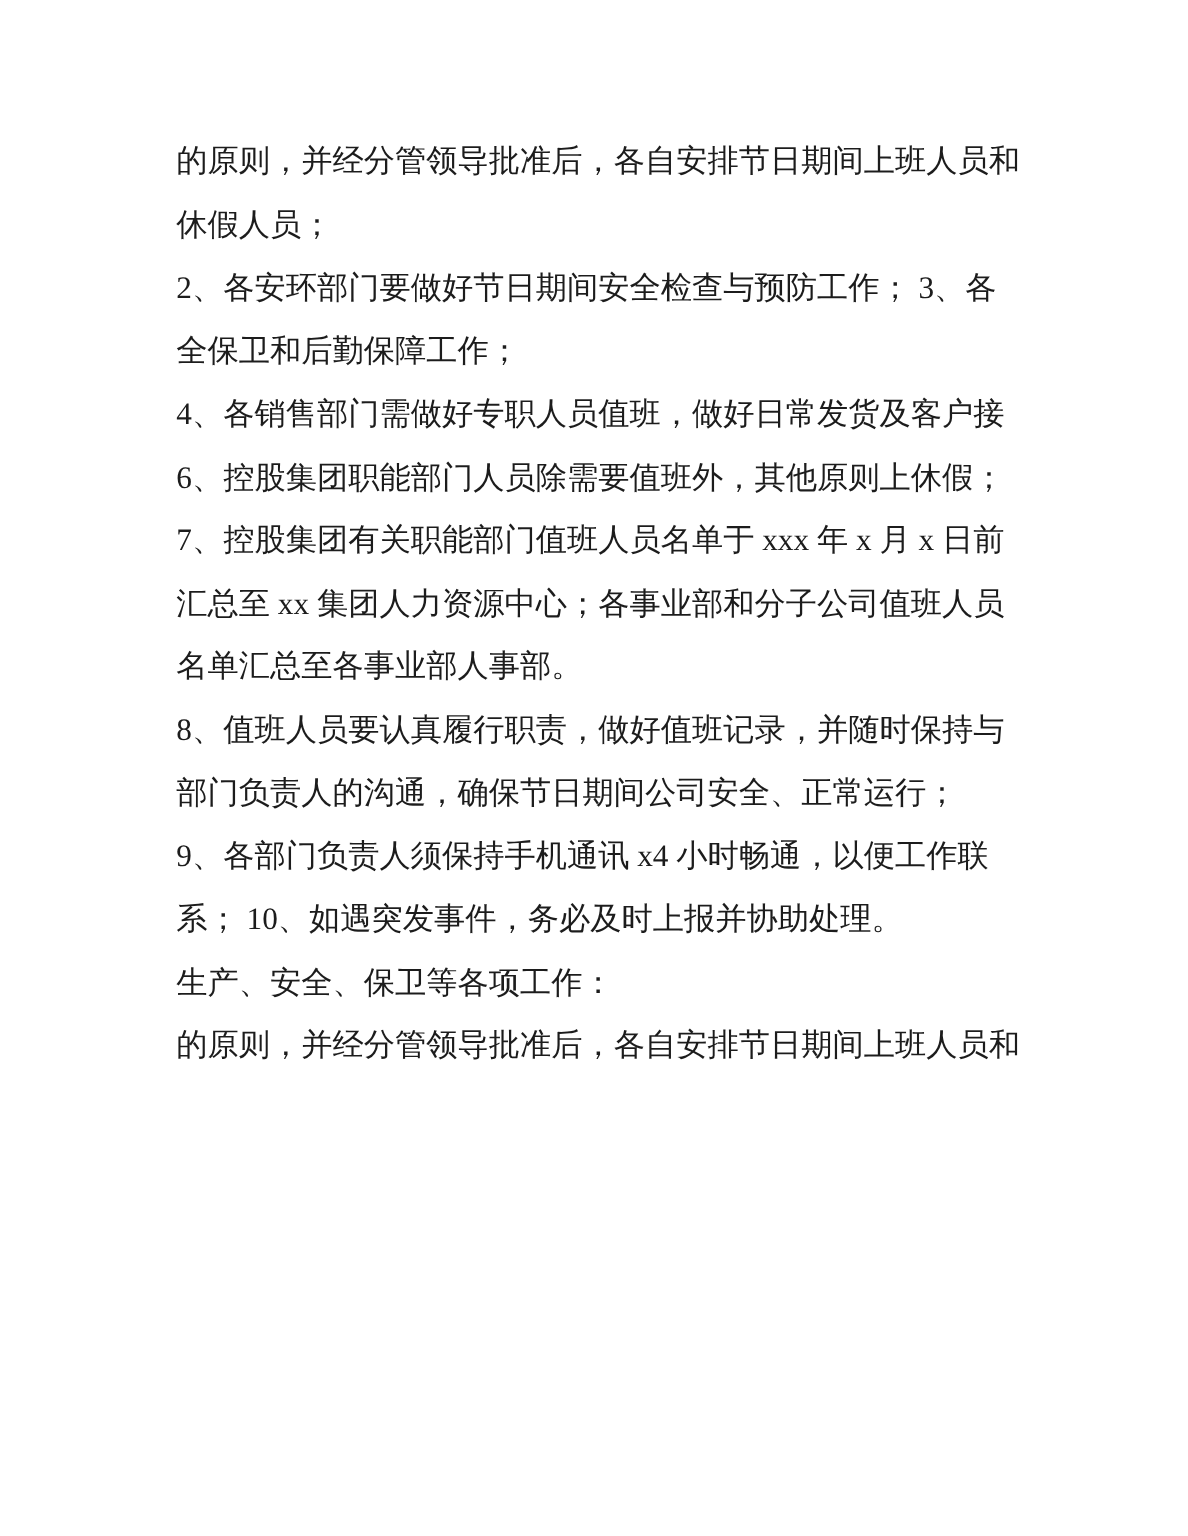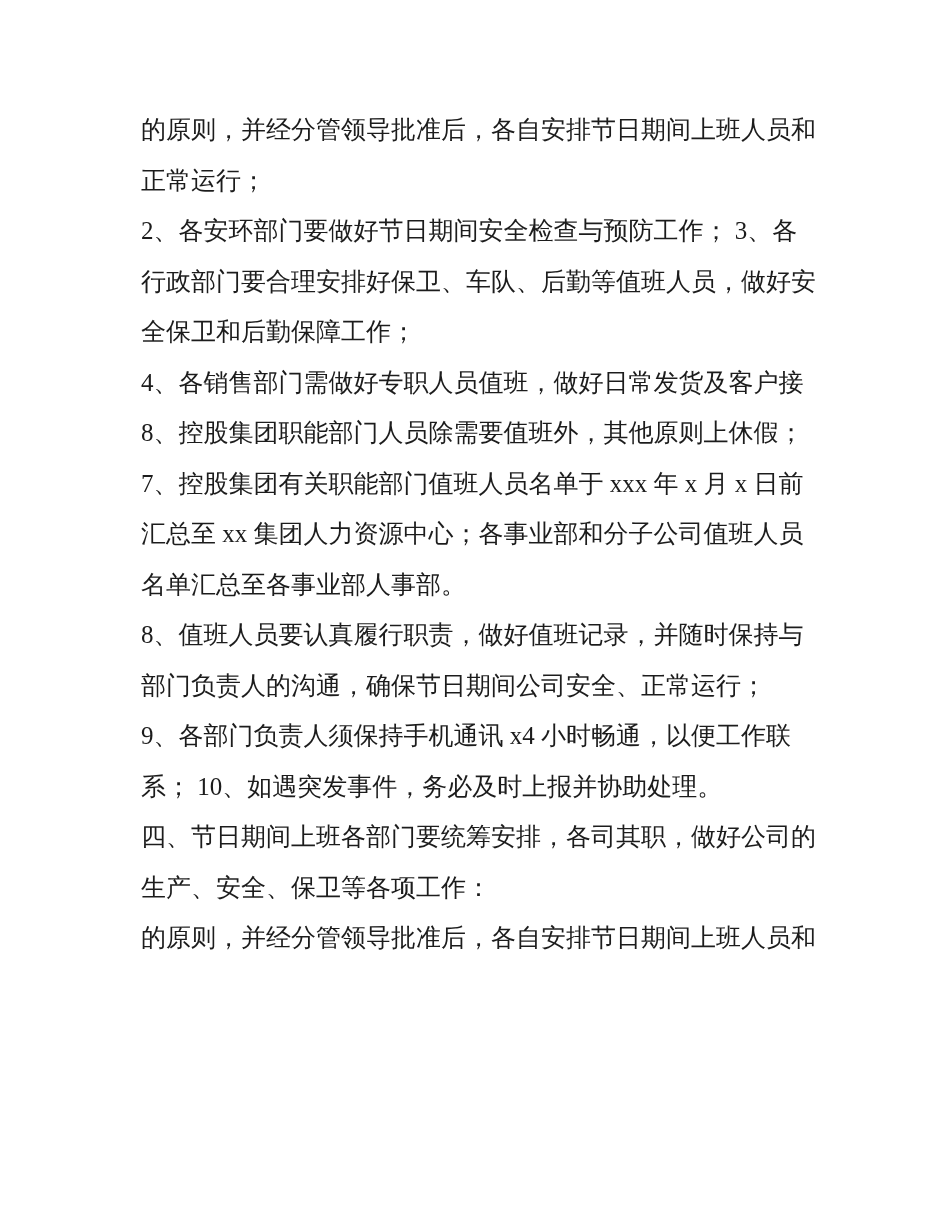--- a/index.html
+++ b/index.html
@@ -37,30 +37,28 @@
     letter-spacing: 0;
     font-weight: 400;
   }
 </style>
 </head>
 <body>
 
 <div class="page">
   <div class="text-block">
     <div class="line">的原则，并经分管领导批准后，各自安排节日期间上班人员和</div>
-    <div class="line">正常运行；</div>
+    <div class="line">休假人员；</div>
     <div class="line">2、各安环部门要做好节日期间安全检查与预防工作； 3、各</div>
-    <div class="line">行政部门要合理安排好保卫、车队、后勤等值班人员，做好安</div>
     <div class="line">全保卫和后勤保障工作；</div>
     <div class="line">4、各销售部门需做好专职人员值班，做好日常发货及客户接</div>
-    <div class="line">8、控股集团职能部门人员除需要值班外，其他原则上休假；</div>
+    <div class="line">6、控股集团职能部门人员除需要值班外，其他原则上休假；</div>
     <div class="line">7、控股集团有关职能部门值班人员名单于 xxx 年 x 月 x 日前</div>
     <div class="line">汇总至 xx 集团人力资源中心；各事业部和分子公司值班人员</div>
     <div class="line">名单汇总至各事业部人事部。</div>
     <div class="line">8、值班人员要认真履行职责，做好值班记录，并随时保持与</div>
     <div class="line">部门负责人的沟通，确保节日期间公司安全、正常运行；</div>
     <div class="line">9、各部门负责人须保持手机通讯 x4 小时畅通，以便工作联</div>
     <div class="line">系； 10、如遇突发事件，务必及时上报并协助处理。</div>
-    <div class="line">四、节日期间上班各部门要统筹安排，各司其职，做好公司的</div>
     <div class="line">生产、安全、保卫等各项工作：</div>
     <div class="line">的原则，并经分管领导批准后，各自安排节日期间上班人员和</div>
   </div>
 </div>
 
 </body></html>

